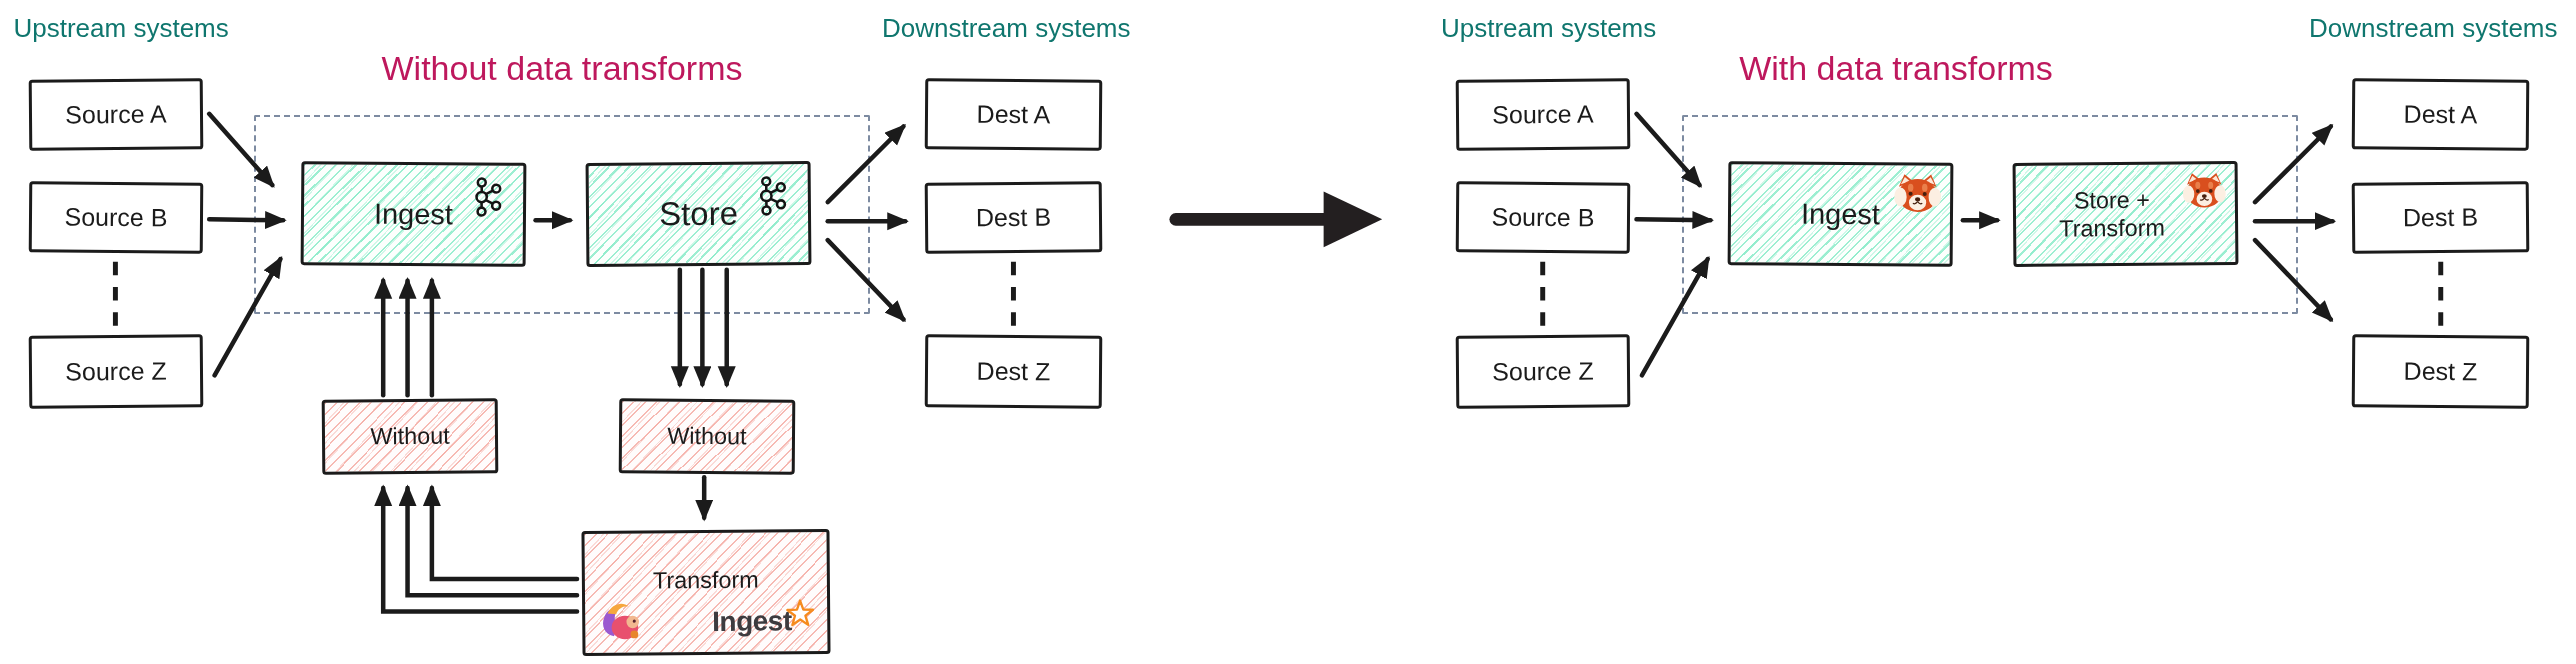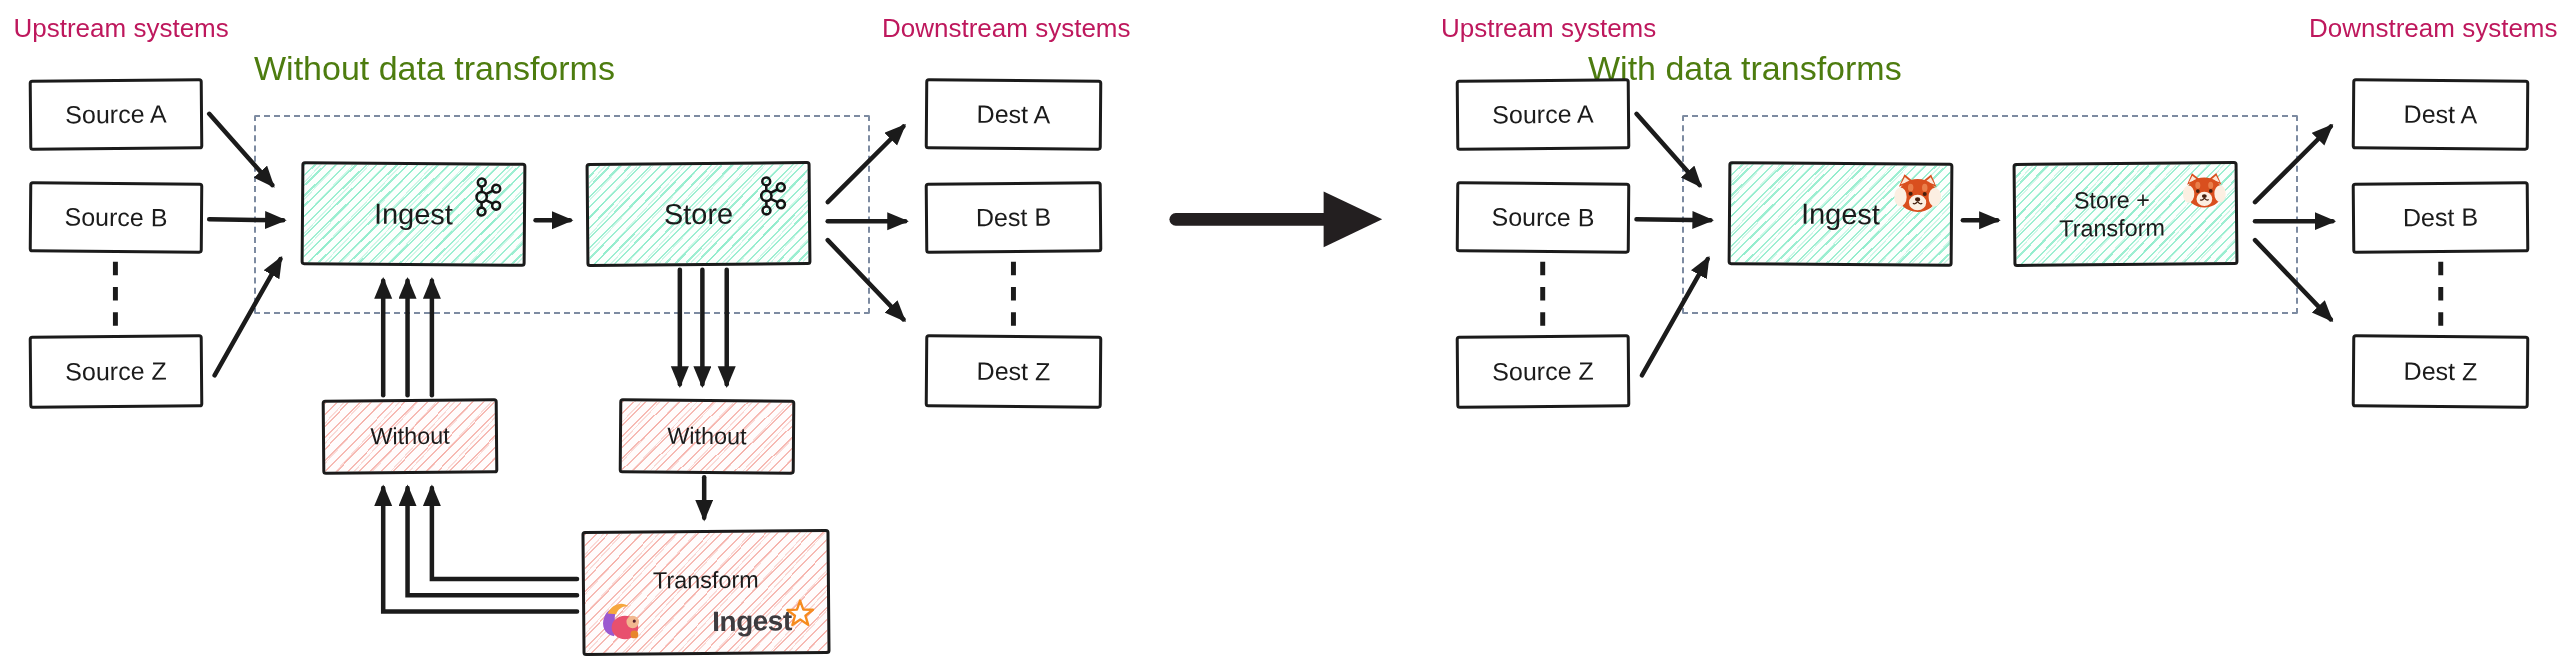--- a/index.html
+++ b/index.html
@@ -1,19 +1,19 @@
 <!DOCTYPE html>
 <html style="font-size:14.4px"><head>
 <meta charset="utf-8">
 <style>
   html,body{margin:0;padding:0;background:#fff;}
   .canvas{position:relative;width:2576px;height:665px;background:#ffffff;overflow:hidden;
           font-family:"Liberation Sans",sans-serif;color:#1b1b1b;}
-  .hdr{position:absolute;top:12.6px;font-size:26px;font-weight:400;color:#be185d;white-space:nowrap;text-align:center;}
-  .title{position:absolute;top:49px;font-size:34px;font-weight:400;text-align:left;color:#4d7c0f;white-space:nowrap;}
+  .hdr{position:absolute;top:12.6px;font-size:26px;font-weight:400;color:#0f766e;white-space:nowrap;text-align:center;}
+  .title{position:absolute;top:49px;font-size:34px;font-weight:400;text-align:center;color:#be185d;white-space:nowrap;}
   .frame{position:absolute;border:2.7px dashed #7d8ba1;border-radius:1.8px;box-sizing:border-box;background:transparent;}
   .box{position:absolute;display:flex;align-items:center;justify-content:center;
        border:3.2px solid #1b1b1b;border-radius:3.6px;box-sizing:border-box;}
   .lbl{font-size:25px;color:#1b1b1b;}
   .white{background:#fff;}
   .teal{background:
       repeating-linear-gradient(135deg, rgba(125,233,195,.75) 0 1.6px, transparent 1.6px 7.2px),
       repeating-linear-gradient(133deg, rgba(125,233,195,.35) 0 1.3px, transparent 1.3px 11.7px),
       #fcfffd;}
   .pink{background:
@@ -63,21 +63,21 @@
           <circle cx="27" cy="34" r="4.6"></circle>
         <line x1="10" y1="11.6" x2="10" y2="18"></line>
           <line x1="10" y1="30" x2="10" y2="36.4"></line>
         <line x1="15" y1="20.5" x2="23" y2="16.5"></line>
           <line x1="15" y1="27.5" x2="23" y2="31.5"></line>
       </svg>
     </span>
   </div>
 
   <div class="box teal r-neg" style="left:586px;top:162px;width:225px;height:104px;">
-    <span class="lbl" style="font-size:29px;">Store</span>
+    <span class="lbl" style="font-size:33px;">Store</span>
     <span class="corner-icon" style="right:20px;top:10.8px;width:31px;height:41px;">
       <svg width="31" height="41" viewBox="0 0 34 48" fill="none" stroke="#141414" stroke-width="3">
         <circle cx="10" cy="7" r="4.6"></circle>
           <circle cx="10" cy="24" r="6"></circle>
           <circle cx="10" cy="41" r="4.6"></circle>
         <circle cx="27" cy="14" r="4.6"></circle>
           <circle cx="27" cy="34" r="4.6"></circle>
         <line x1="10" y1="11.6" x2="10" y2="18"></line>
           <line x1="10" y1="30" x2="10" y2="36.4"></line>
         <line x1="15" y1="20.5" x2="23" y2="16.5"></line>

